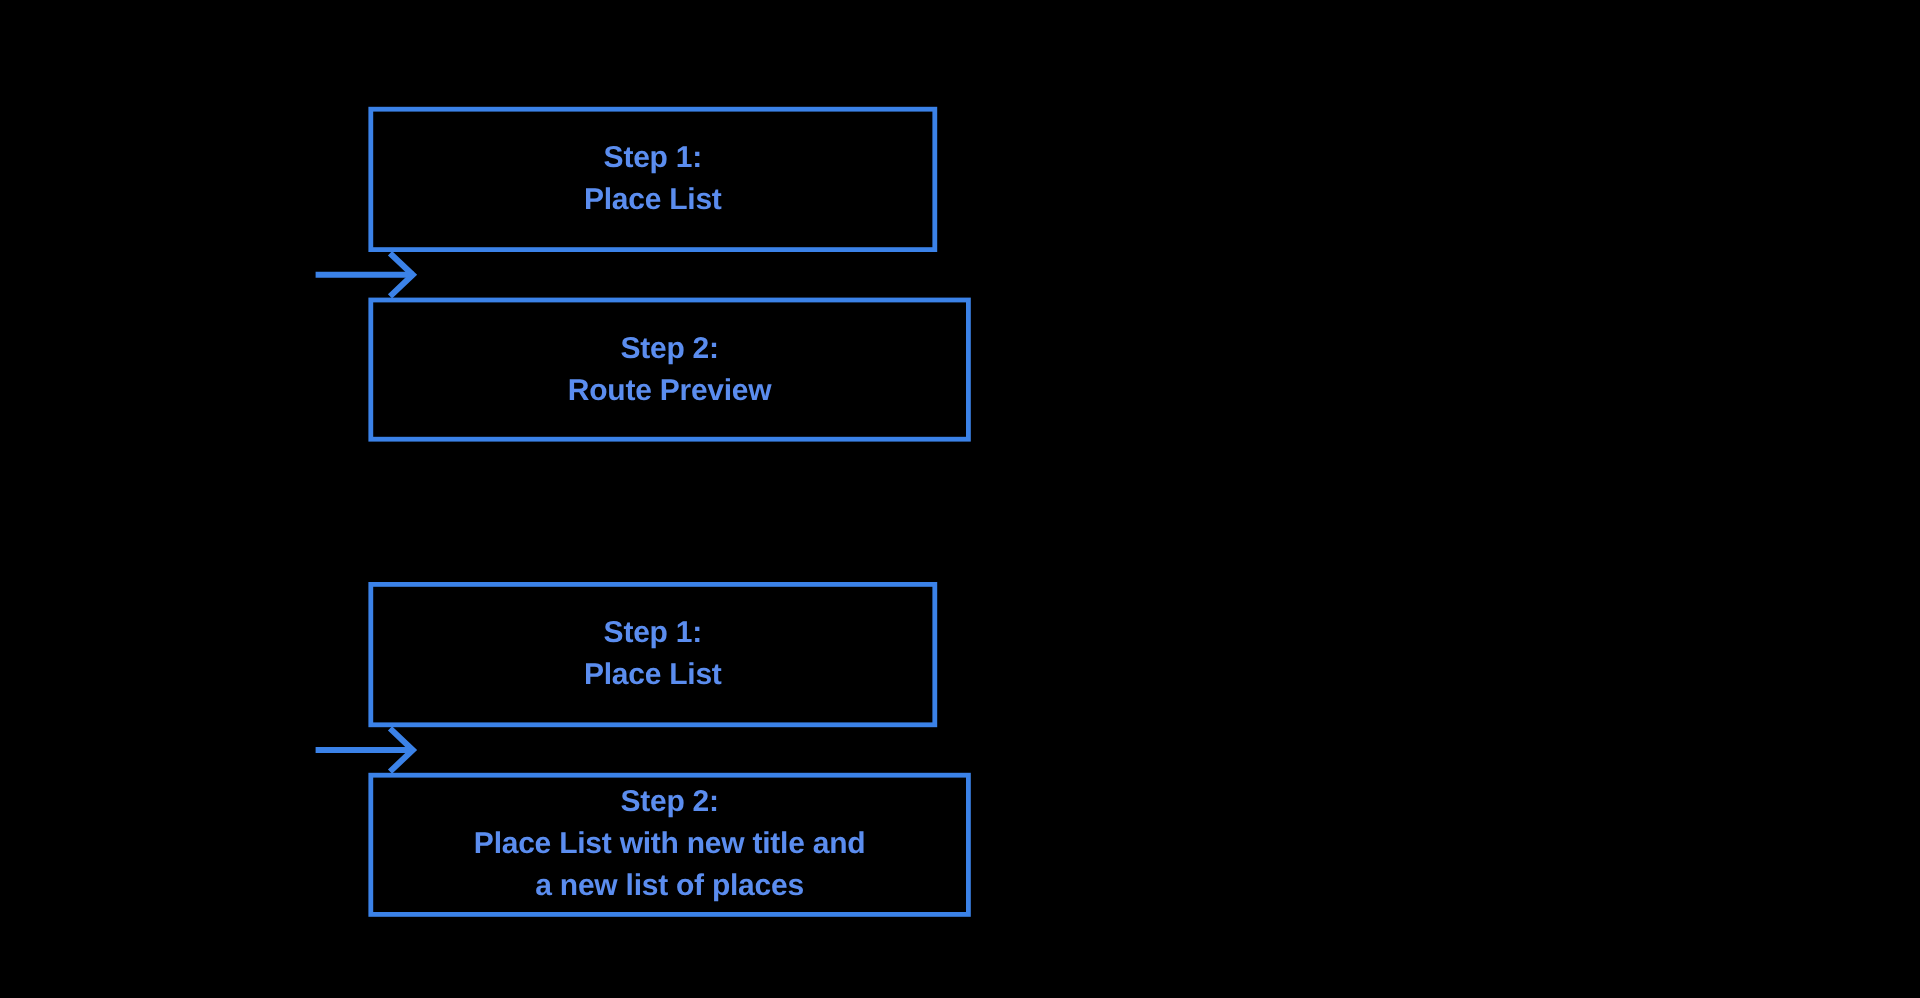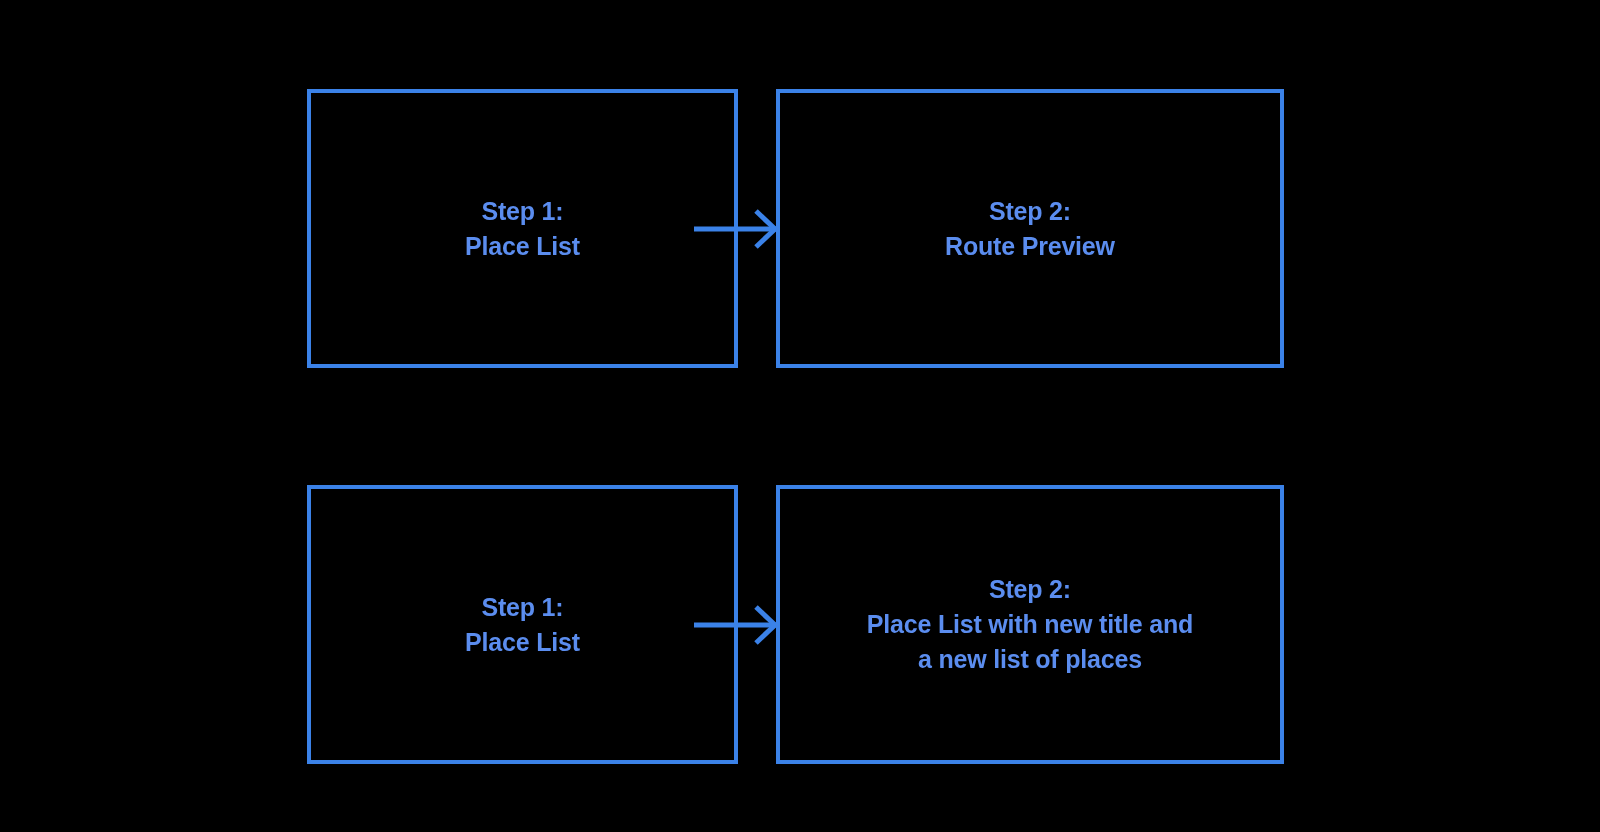--- a/index.html
+++ b/index.html
@@ -22,37 +22,38 @@
     background: #000000;
   }
 
   
   .flow-row {
     position: absolute;
     left: 307px;
     width: 977px;
     height: 279px;
     display: flex;
+    flex-direction: column;
     align-items: stretch;
   }
   .flow-row.row-1 { top: 89px; }
   .flow-row.row-2 { top: 485px; }
 
   
   .step-box {
     box-sizing: border-box;
     border: 4px solid #3b82e8;
     background: transparent;
     display: flex;
     align-items: center;
     justify-content: center;
     height: 279px;
   }
   .step-box.box-left  { width: 474px; }
-  .step-box.box-right { width: 559px; }
+  .step-box.box-right { width: 502px; }
 
   .step-label {
     color: #5b8def;
     font-family: "Liberation Sans", sans-serif;
     font-weight: bold;
     font-size: 25px;
     line-height: 35px;
     text-align: center;
     white-space: pre-line;
     letter-spacing: -0.2px;

